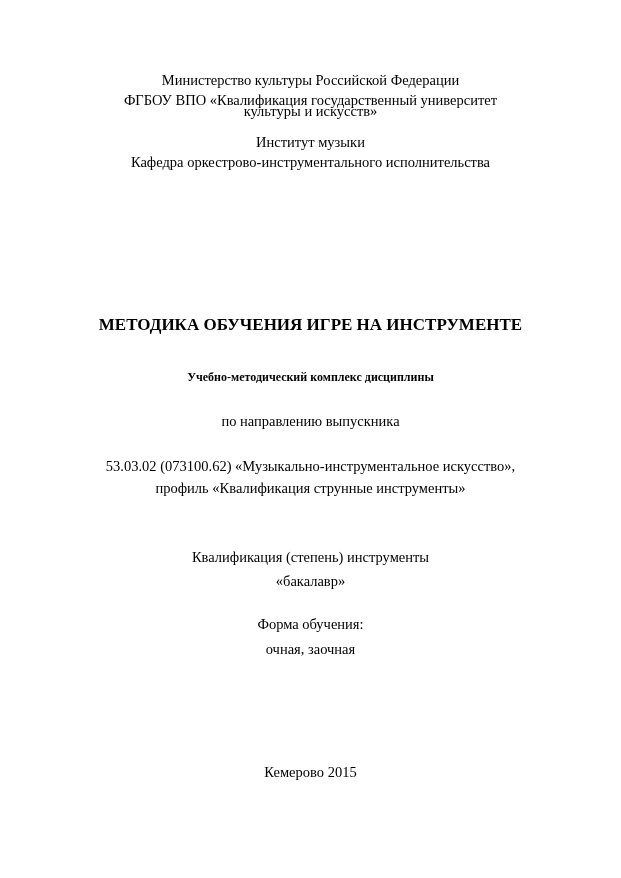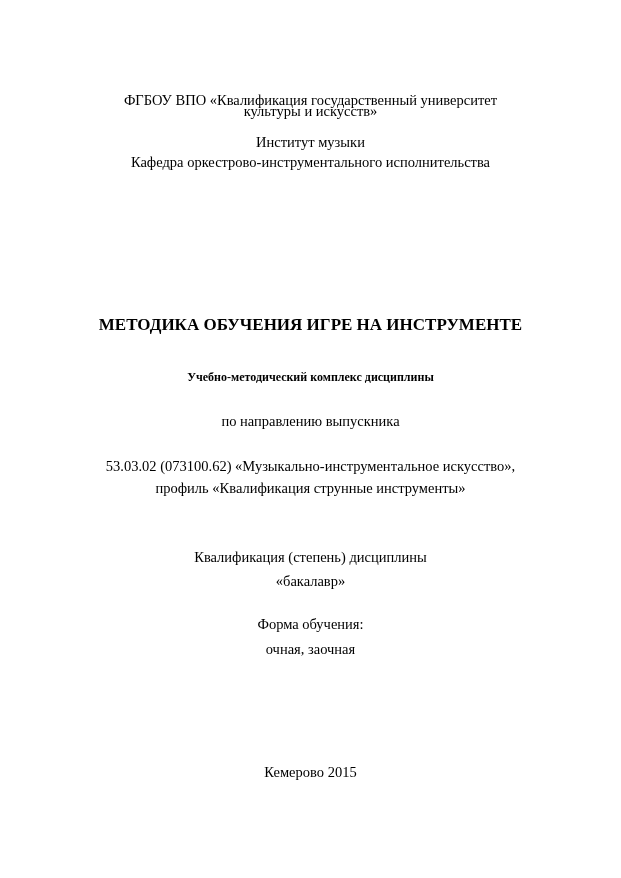--- a/index.html
+++ b/index.html
@@ -32,41 +32,42 @@
   .subtitle-line {
     font-weight: bold;
     font-size: 12px;
   }
 </style>
 </head>
 <body>
 
 <div class="page">
 
+  <div class="line" style="top:72px">Министерство культуры Российской Федерации</div>
 
   <div class="line" style="top:92px">ФГБОУ ВПО «Квалификация государственный университет</div>
 
   <div class="line" style="top:103px">культуры и искусств»</div>
 
   <div class="line" style="top:134px">Институт музыки</div>
 
   <div class="line" style="top:154px">Кафедра оркестрово-инструментального исполнительства</div>
 
   <div class="line title-line" style="top:315px">МЕТОДИКА ОБУЧЕНИЯ ИГРЕ НА ИНСТРУМЕНТЕ</div>
 
   <div class="line subtitle-line" style="top:370px">Учебно-методический комплекс дисциплины</div>
 
   <div class="line" style="top:413px">по направлению выпускника</div>
 
   <div class="line" style="top:458px">53.03.02 (073100.62) «Музыкально-инструментальное искусство»,</div>
 
   <div class="line" style="top:480px">профиль «Квалификация струнные инструменты»</div>
 
 
-  <div class="line" style="top:549px">Квалификация (степень) дисциплины</div>
+  <div class="line" style="top:549px">Квалификация (степень) инструменты</div>
 
   <div class="line" style="top:573px">«бакалавр»</div>
 
   <div class="line" style="top:616px">Форма обучения:</div>
 
   <div class="line" style="top:641px">очная, заочная</div>
 
   <div class="line" style="top:764px">Кемерово 2015</div>
 
 </div>

